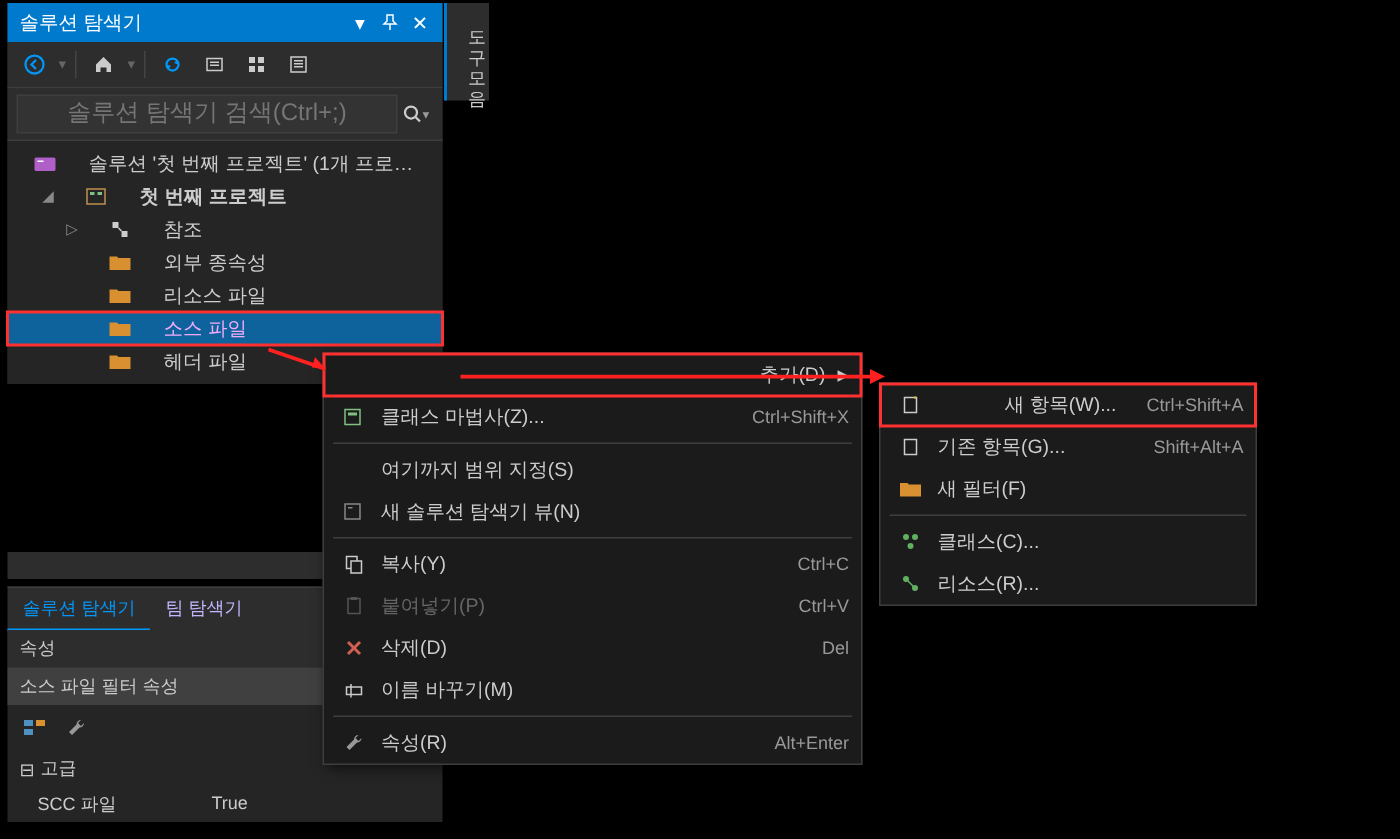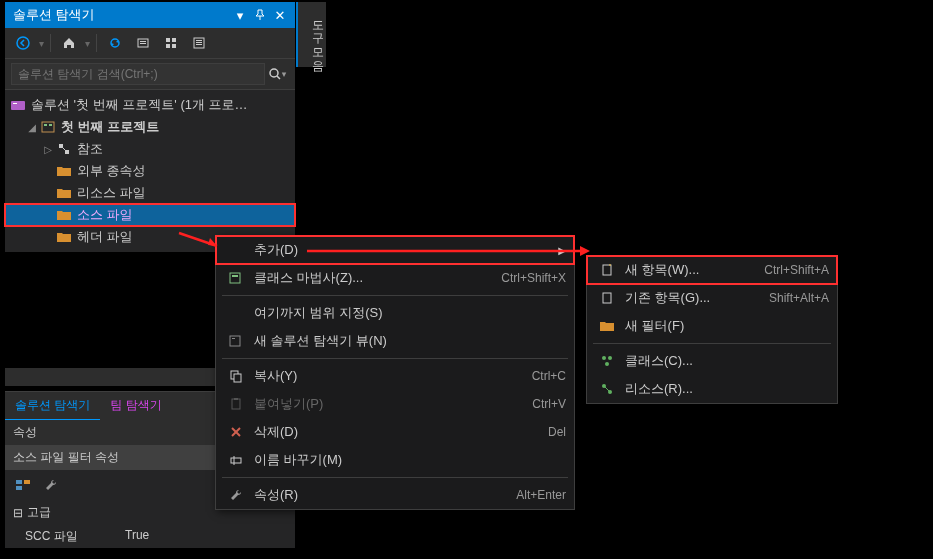--- a/index.html
+++ b/index.html
@@ -8,50 +8,50 @@
     .panel { position: absolute; left: 5px; top: 2px; width: 290px; background: #252526; }
     .panel-header { background: #007acc; color: #fff; padding: 4px 8px; display: flex; align-items: center; justify-content: space-between; font-size: 13px; }
     .panel-header-right { display: flex; gap: 6px; align-items: center; }
     .hdr-icon { width: 14px; height: 14px; cursor: pointer; display: flex; align-items: center; justify-content: center; }
     
     .toolbar { background: #2d2d2d; padding: 4px 6px; display: flex; gap: 4px; align-items: center; border-bottom: 1px solid #3e3e3e; }
     .tb-btn { width: 24px; height: 22px; display: flex; align-items: center; justify-content: center; cursor: pointer; }
     .tb-sep { width: 1px; height: 18px; background: #444; margin: 0 2px; }
     
     .search-row { background: #2d2d2d; padding: 4px 6px; display: flex; align-items: center; border-bottom: 1px solid #3e3e3e; }
-    .search-input { flex: 1; background: #333; border: 1px solid #3e3e3e; color: #999; padding: 3px 6px; font-size: 12px; }
+    .search-input { flex: 1; background: #333; border: 1px solid #3e3e3e; color: #999; padding: 3px 6px; font-size: 16px; text-align: center; }
     .search-btn { width: 24px; height: 22px; display: flex; align-items: center; justify-content: center; cursor: pointer; }
     
     .tree { background: #252526; padding: 4px 0; min-height: 150px; }
-    .tree-item { display: flex; align-items: center; padding: 2px 4px; cursor: pointer; white-space: nowrap; }
+    .tree-item { display: flex; align-items: center; padding: 2px 16px; cursor: pointer; white-space: nowrap; gap: 16px; }
     .tree-item.selected { background: #0e639c; color: #f0abfc; outline: 2px solid #ff3030; outline-offset: -1px; }
     .tree-arrow { width: 14px; text-align: center; color: #888; font-size: 10px; }
     .tree-icon { width: 18px; height: 16px; margin-right: 4px; display: flex; align-items: center; justify-content: center; }
     .indent-1 { padding-left: 20px; }
     .indent-2 { padding-left: 36px; }
     
     .bottom-tabs { display: flex; background: #2d2d2d; border-top: 1px solid #3e3e3e; position: absolute; left: 5px; top: 391px; width: 290px; }
-    .btab { padding: 5px 10px; font-size: 12px; cursor: pointer; color: #d946ef; }
+    .btab { padding: 5px 10px; font-size: 12px; cursor: pointer; color: #c4b5fd; }
     .btab.active { color: #0097fb; border-bottom: 2px solid #0097fb; }
     
     .props { position: absolute; left: 5px; top: 420px; width: 290px; background: #252526; }
     .props-title { padding: 4px 8px; background: #2d2d2d; font-size: 12px; }
     .props-sub { padding: 4px 8px; font-size: 12px; background: #404040; }
     .props-tb { padding: 4px 6px; display: flex; gap: 4px; }
     .props-cat { padding: 4px 8px; font-size: 12px; display: flex; align-items: center; gap: 4px; }
-    .props-row { display: flex; padding: 3px 20px; font-size: 12px; }
+    .props-row { display: flex; padding: 3px 20px; font-size: 12px; gap: 16px; }
     .props-key { flex: 0 0 100px; }
     
     .scroll-strip { position: absolute; left: 5px; top: 368px; width: 290px; height: 18px; background: #2d2d2d; }
     
     .ctx-menu { position: absolute; background: #1b1b1c; border: 1px solid #3e3e3e; box-shadow: 2px 2px 8px rgba(0,0,0,0.6); }
     .ctx-menu.menu1 { left: 215px; top: 235px; width: 360px; }
     .ctx-menu.menu2 { left: 586px; top: 235px; width: 252px; margin-top: 20px; }
     .ctx-item { display: flex; align-items: center; padding: 5px 8px; cursor: pointer; font-size: 13px; }
-    .ctx-item.hl { outline: 2px solid #ff3030; outline-offset: -1px; }
+    .ctx-item.hl { outline: 2px solid #ff3030; outline-offset: -1px; text-align: right; }
     .ctx-item.disabled { color: #666; }
     .ctx-icon { width: 24px; height: 18px; display: flex; align-items: center; justify-content: center; margin-right: 6px; }
     .ctx-label { flex: 1; }
     .ctx-short { color: #999; font-size: 12px; margin-left: 20px; }
     .ctx-sep { height: 1px; background: #3e3e3e; margin: 3px 6px; }
     .ctx-arrow { margin-left: 8px; color: #ccc; font-size: 10px; }
     
     .red-arrow { position: absolute; pointer-events: none; }
     .red-arrow.a1 { left: 177px; top: 223px; }
     .red-arrow.a2 { left: 305px; top: 241px; }

